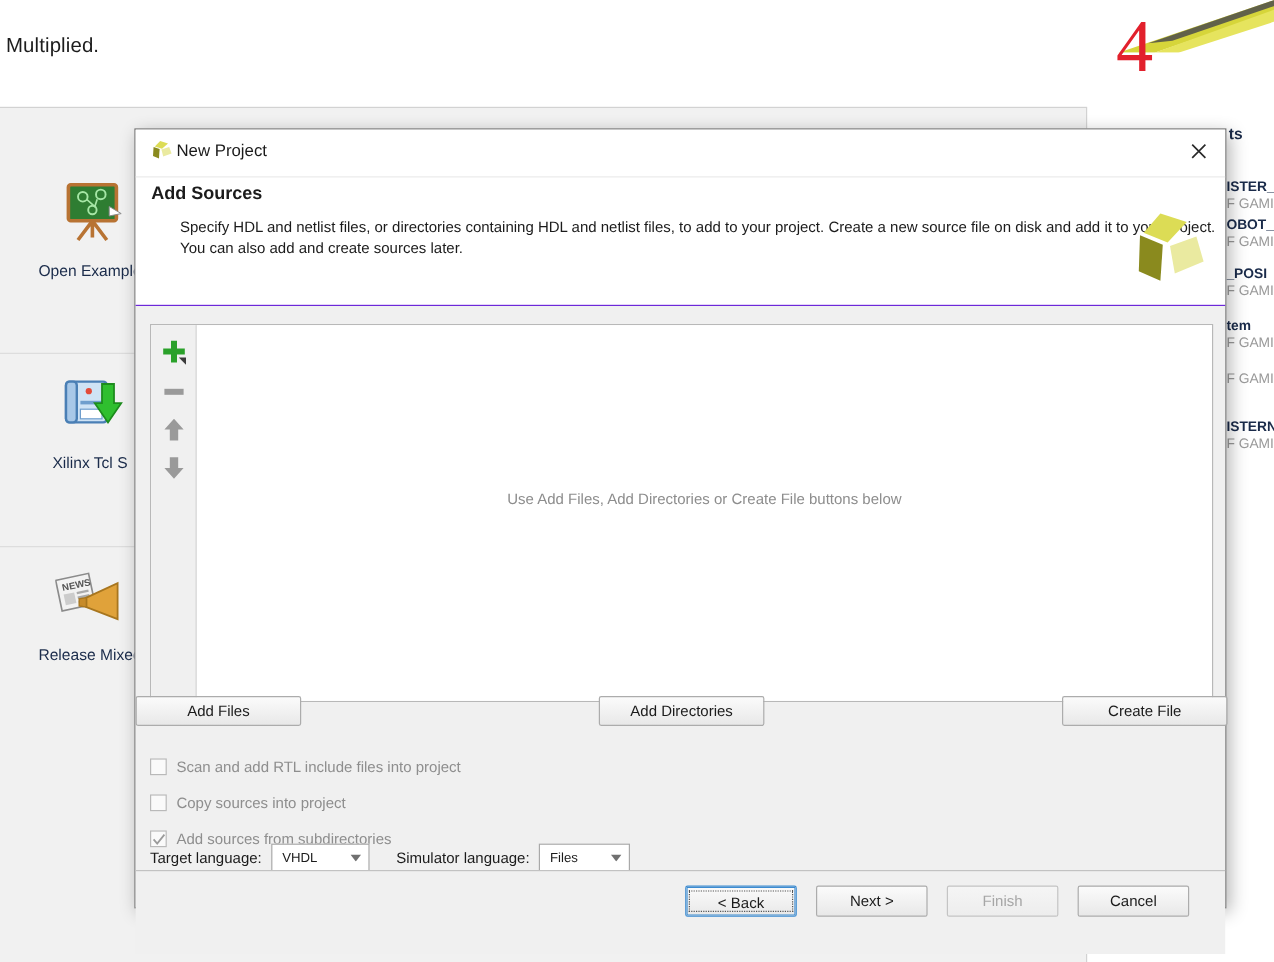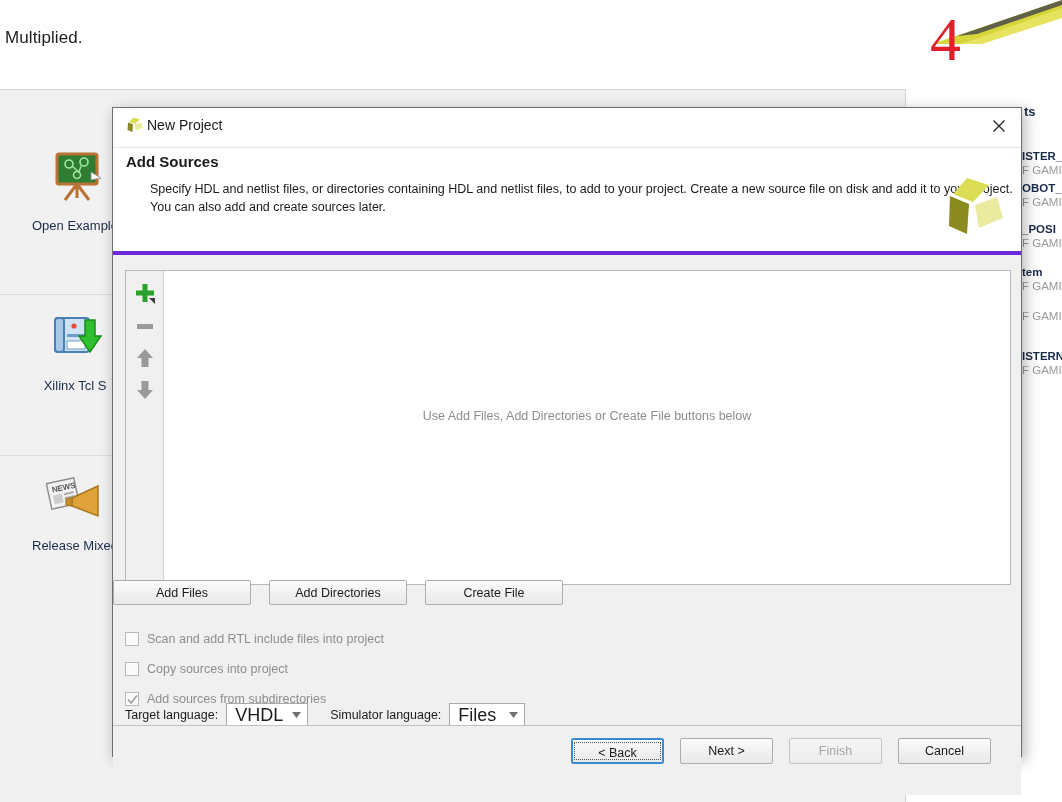--- a/index.html
+++ b/index.html
@@ -91,21 +91,21 @@
   .dlg-close {
     position: absolute; right: 9px; top: 6px;
     width: 26px; height: 24px;
     cursor: pointer;
     display: flex; align-items: center; justify-content: center;
   }
 
   .dlg-head {
     position: relative; background: #ffffff;
     height: 107px;
-    border-bottom: 4px solid #6d28d9;
+    border-bottom: 1px solid #6d28d9;
     padding: 6px 0 0 0;
   }
   .dlg-head h2 {
     margin: 0; position: absolute; left: 13px; top: 5px;
     font-size: 15px; font-weight: bold; color: #1b1b1b;
   }
   .dlg-head p {
     margin: 0; position: absolute; left: 37px; top: 32px;
     width: 880px;
     font-size: 12.5px; color: #1b1b1b; line-height: 18px;
@@ -158,21 +158,21 @@
     border: 1px solid #3c8bd0;
     box-shadow: 0 0 0 1px #3c8bd0 inset;
   }
   .btn .focusring {
     display:block; margin:2px; border:1px dotted #555; height:calc(100% - 6px);
     line-height: 20px;
   }
 
   .actions-row {
     position: absolute; left: 0; top: 325px; width: 910px;
-    display: flex; justify-content: flex-start; gap: 18px;
+    display: flex; justify-content: space-between; gap: 18px;
   }
   .actions-row .btn { width: 138px; height: 25px; }
 
   
   .chk-row {
     position: absolute; left: 12px;
     display: flex; align-items: center;
     font-size: 12.5px; color: #8e8e8e;
     cursor: default;
     margin-top: 9px;
@@ -187,21 +187,21 @@
   
   .lang-row {
     position: absolute; left: 12px; top: 448px;
     display: flex; align-items: center;
     font-size: 12.5px; color: #1b1b1b;
   }
   .lang-row .lbl { margin-right: 8px; }
   .combo {
     height: 24px; border: 1px solid #a9a9a9; background: #ffffff;
     display: inline-flex; align-items: center;
-    font-size: 18px; color: #1b1b1b; cursor: pointer;
+    font-size: 11px; color: #1b1b1b; cursor: pointer;
     position: relative; padding-left: 8px;
   }
   .combo .val { flex: 1; }
   .combo .arrow {
     width: 22px; height: 100%;
     display: flex; align-items: center; justify-content: center;
   }
 
   .dlg-footer {
     position: relative; height: 70px;

